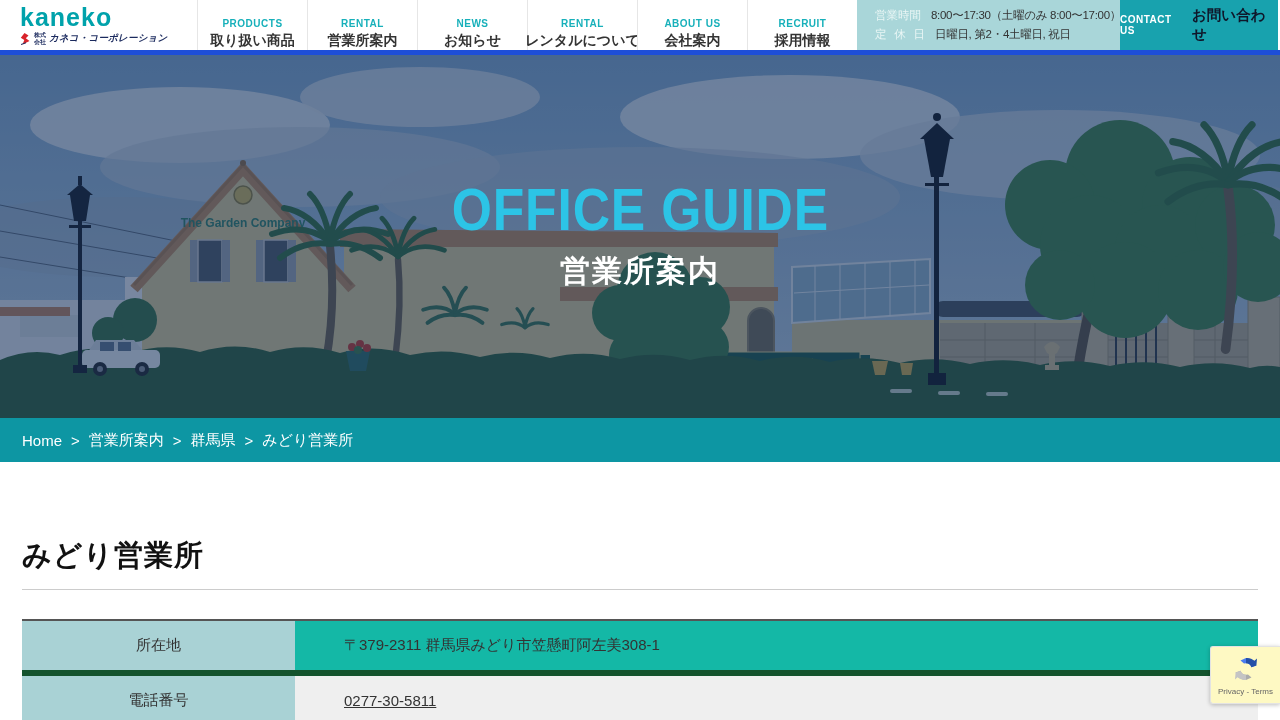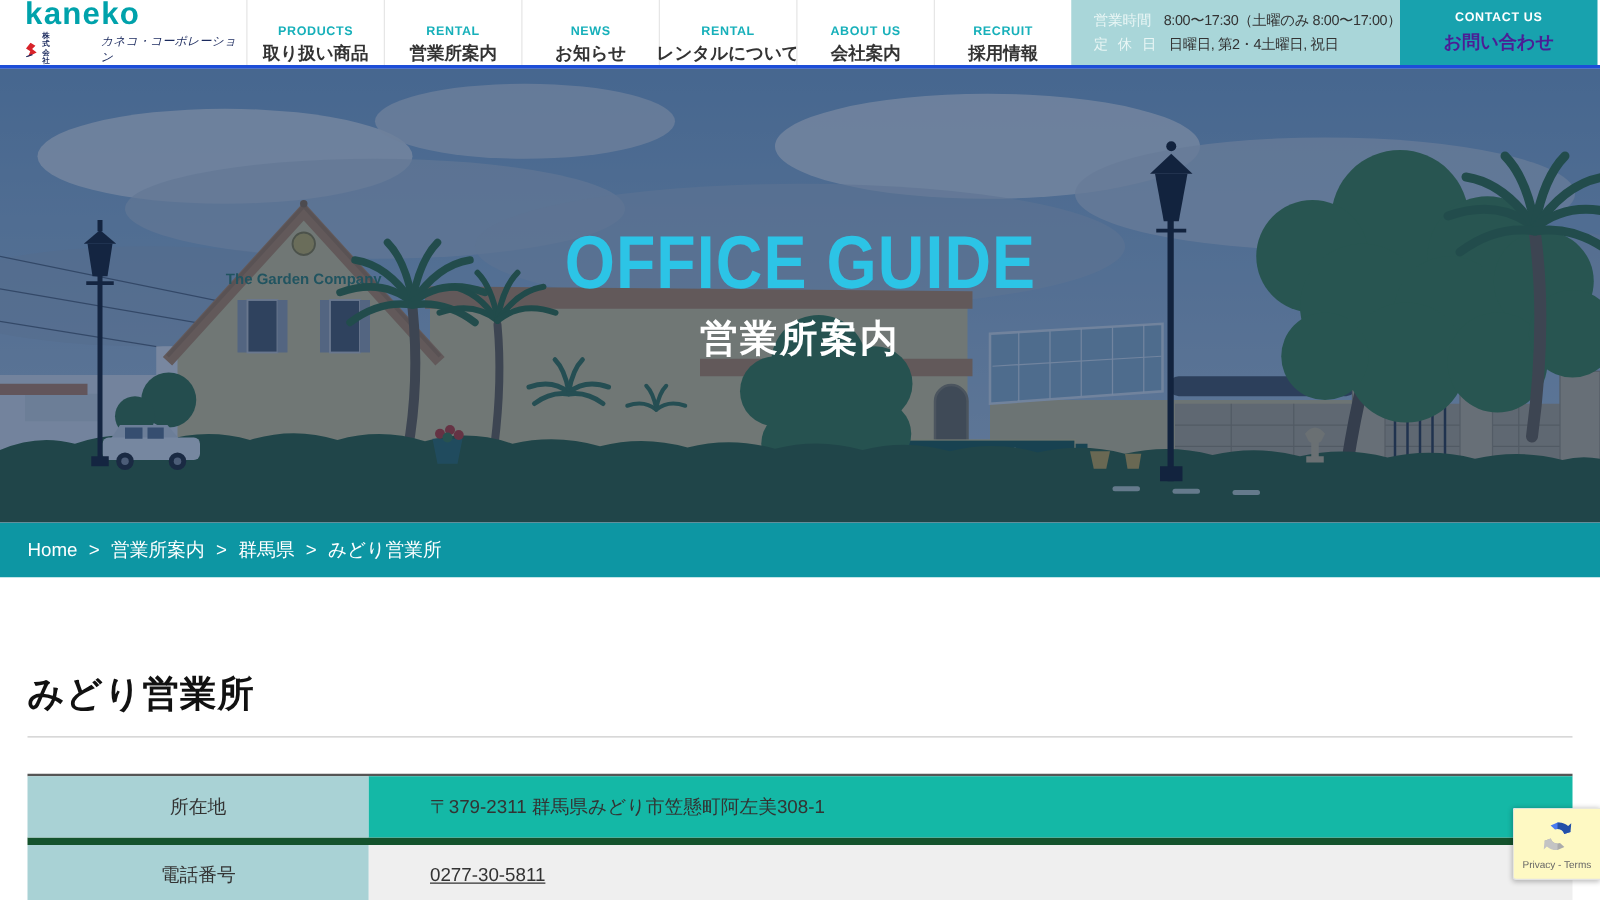--- a/index.html
+++ b/index.html
@@ -1,40 +1,40 @@
 <!DOCTYPE html>
 <html><head>
 <meta charset="utf-8">
 <style>
   * { margin:0; padding:0; box-sizing:border-box; }
   html,body { width:1280px; height:720px; overflow:hidden; background:#fff;
     font-family:"Liberation Sans","DejaVu Sans",sans-serif; }
 
   
-  .header { height:55px; display:flex; background:#fff; border-bottom:3px solid #1d4ed8; }
+  .header { height:55px; display:flex; background:#fff; border-bottom:5px solid #1d4ed8; }
   .logo { width:197px; display:flex; flex-direction:column; justify-content:center; padding-left:20px; cursor:pointer; }
   .logo-name { font-size:25px; font-weight:bold; color:#00a2ab; letter-spacing:1px; line-height:1; }
   .logo-sub { display:flex; align-items:center; gap:3px; margin-top:2px; }
   .logo-prefix { font-size:6px; color:#1b2a5e; font-weight:bold; width:12px; line-height:1.1; }
-  .logo-company { font-size:9.5px; font-weight:normal; font-style:italic; color:#1b2a5e; letter-spacing:.2px;margin-left:32px; }
+  .logo-company { font-size:9.5px; font-weight:bold; font-style:italic; color:#1b2a5e; letter-spacing:.2px; }
   .nav { display:flex; }
   .nav-item { width:110px; border-left:1px solid #e6e6e6; display:flex; flex-direction:column;
     align-items:center; justify-content:flex-end; gap:3px; cursor:pointer; background:#fff; }
   .nav-en { font-size:10px; font-weight:bold; color:#17b0ba; letter-spacing:.5px; }
   .nav-ja { font-size:14px; font-weight:bold; color:#333; white-space:nowrap; }
   .hours { width:263px; background:#a9d6d9; display:flex; flex-direction:column; justify-content:center;
     padding-left:18px; gap:4px; }
   .hours-row { display:flex; align-items:center; white-space:nowrap; }
   .hours-label { color:#e9f6f5; font-size:11.5px; width:50px; margin-right:10px; display:inline-block;
     text-align:justify; text-align-last:justify; }
   .hours-value { color:#333; font-size:11.5px; letter-spacing:-.3px; }
-  .contact { width:158px; background:#18a2ae; display:flex; flex-direction:column; align-items:center;
+  .contact { width:158px; background:#18a2ae; display:flex; flex-direction:row; align-items:center;
     justify-content:center; gap:4px; cursor:pointer; }
   .contact-en { font-size:10px; font-weight:bold; color:#fff; letter-spacing:.5px; }
-  .contact-ja { font-size:14.5px; font-weight:bold; color:#4c1d95; }
+  .contact-ja { font-size:14.5px; font-weight:bold; color:#0f172a; }
 
   
   .hero { position:relative; height:363px; overflow:hidden; background:#486c92; }
   .hero svg.scene { position:absolute; inset:0; width:100%; height:100%; display:block; }
   .hero-titles { position:absolute; inset:0; display:flex; flex-direction:column; align-items:center;
     justify-content:center; padding-bottom:2px; }
   .hero-title-en { font-size:60px; font-weight:bold; color:#2cc4e6; line-height:1;
     transform:scaleX(.86); letter-spacing:1px; }
   .hero-title-ja { font-size:30px; font-weight:bold; color:#fff; margin-top:11px; letter-spacing:2px; }
 

